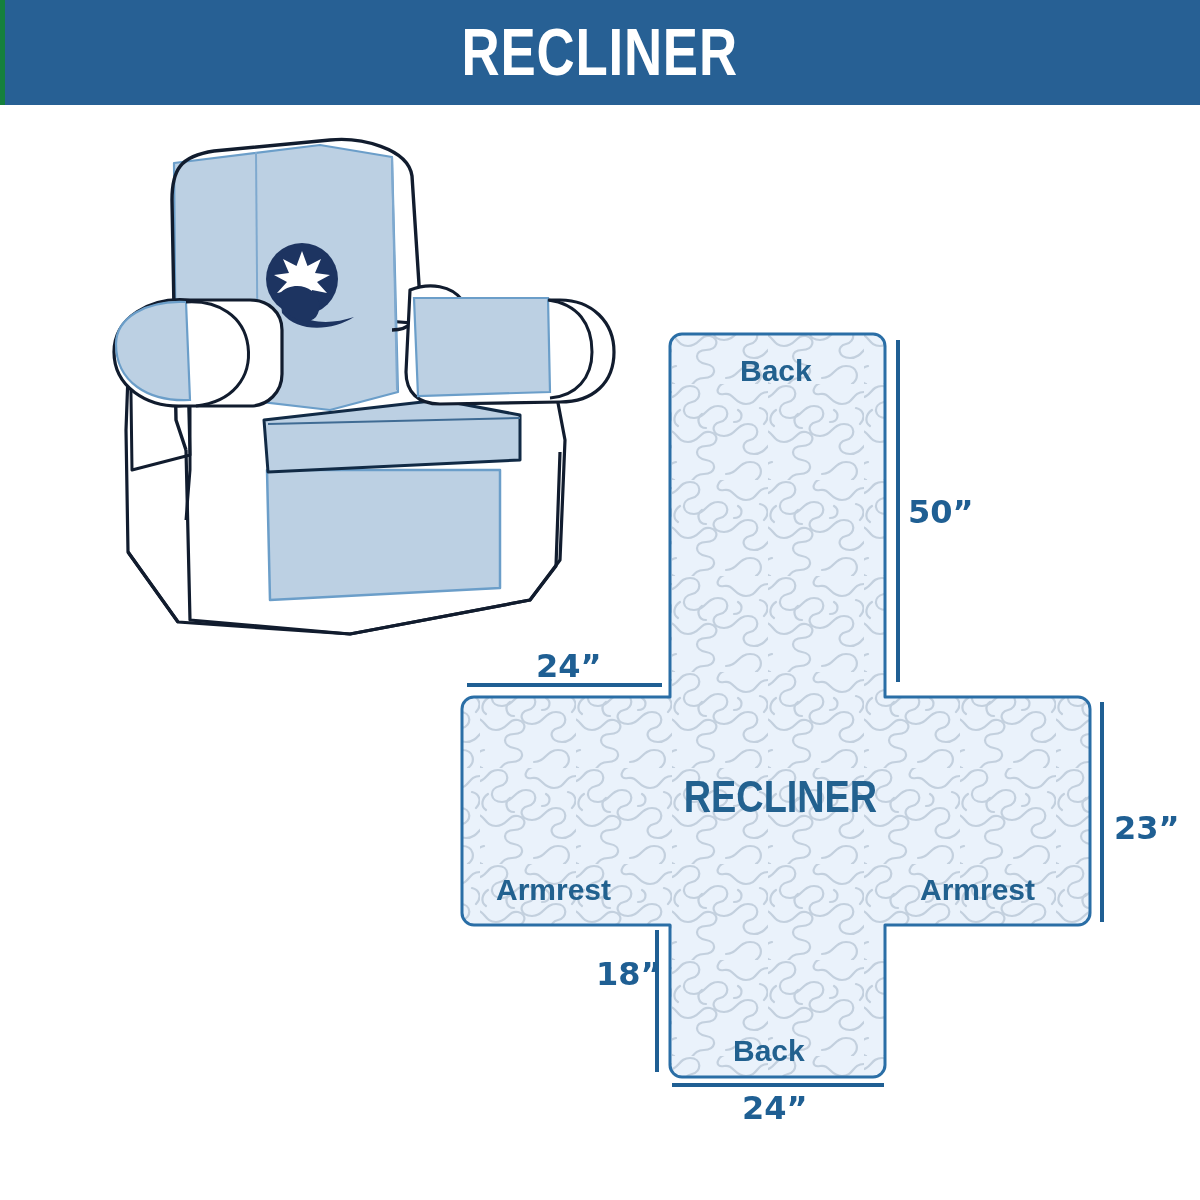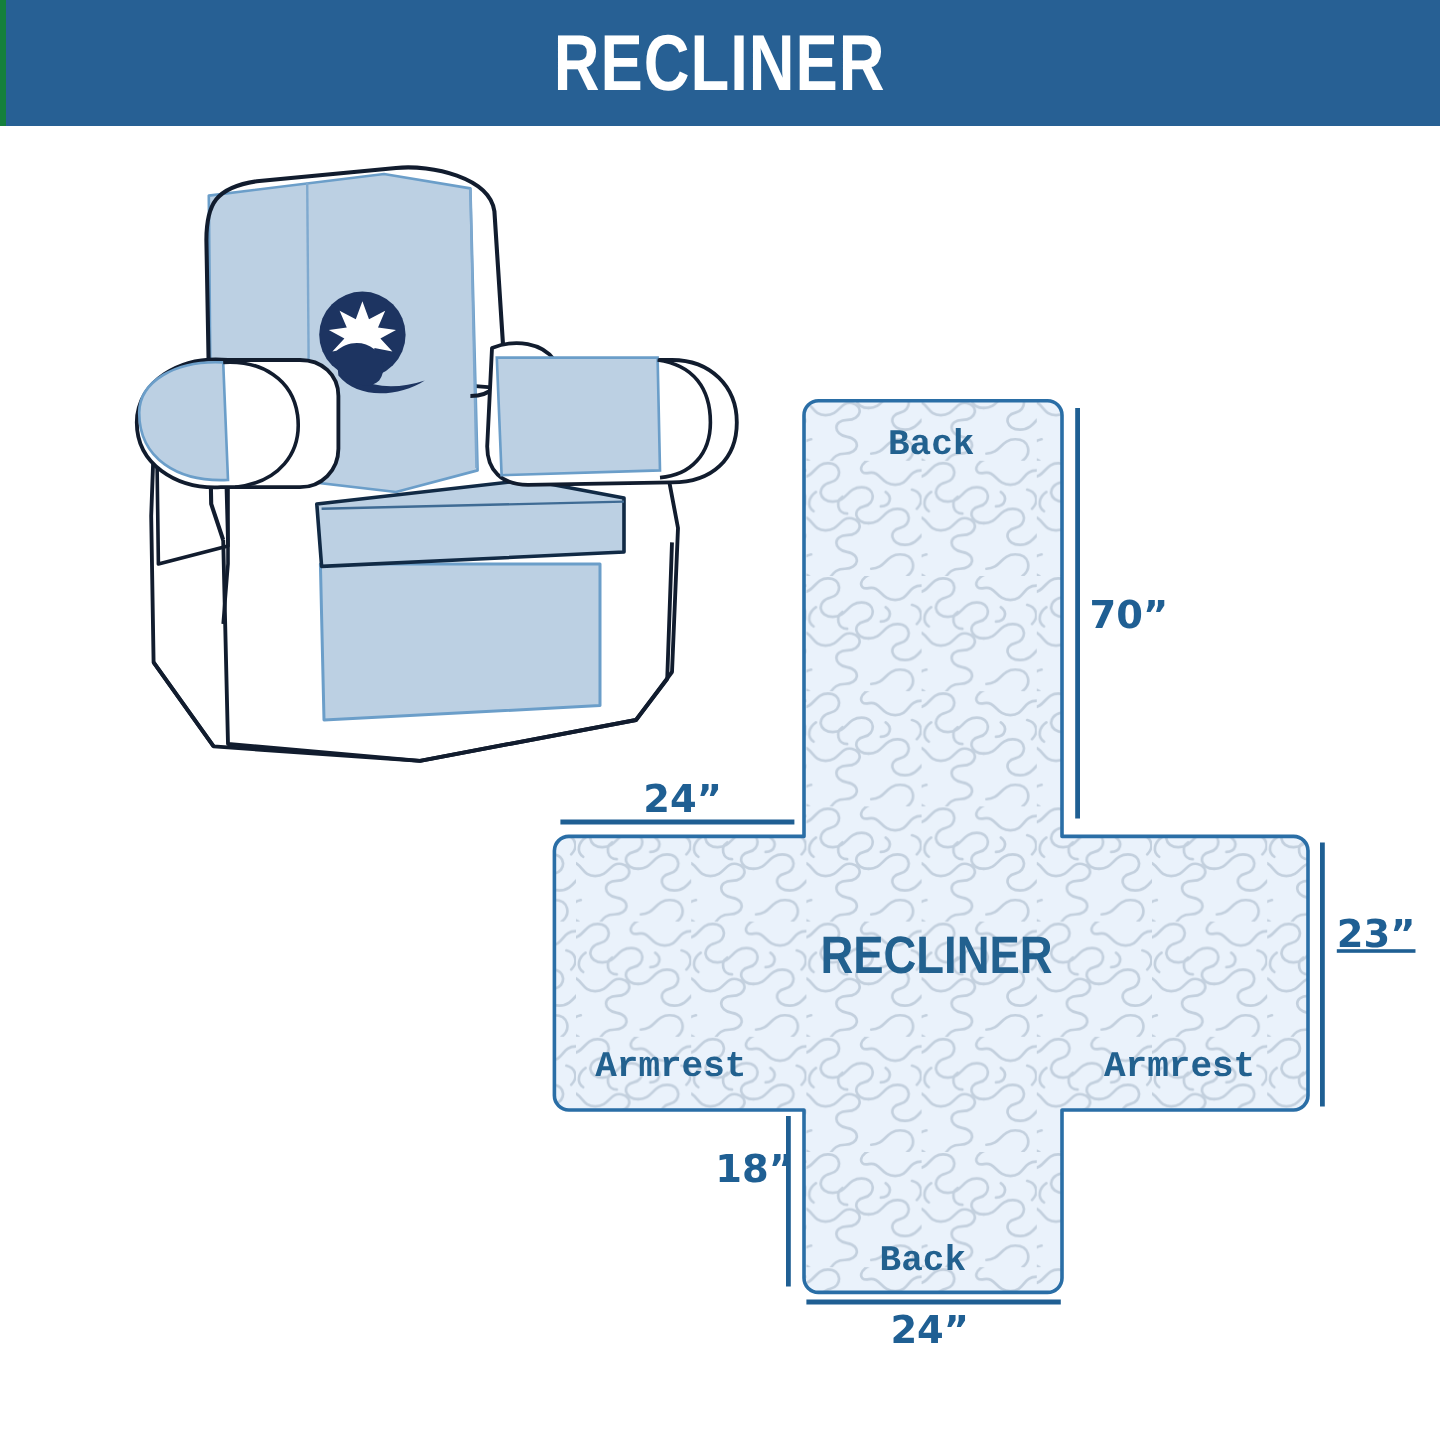--- a/index.html
+++ b/index.html
@@ -39,21 +39,21 @@
   .art{position:absolute;left:0;top:0;width:1200px;height:1200px;}
 
   
   .lbl{
     position:absolute;
     color:#22618f;
     font-weight:700;
     white-space:nowrap;
     line-height:1;
   }
-  .lbl-plain{font-family:Liberation Mono, monospace;font-size:30px;}
+  .lbl-plain{font-family:Liberation Sans, sans-serif;font-size:30px;}
   .lbl-cond{
     font-family:"Liberation Sans Narrow","Liberation Sans",sans-serif;
     font-size:44px;font-weight:700;transform:scaleX(.86);
   }
   .dim{
     position:absolute;color:#1f5f93;font-weight:700;
     font-family:"DejaVu Sans","Liberation Sans",sans-serif;
     font-size:32px;white-space:nowrap;line-height:1;
   }
 </style>
@@ -186,23 +186,23 @@
   <div class="lbl lbl-plain" style="left:740px;top:356px;">Back</div>
 
   <div class="lbl lbl-cond" style="left:668px;top:775px;">RECLINER</div>
 
   <div class="lbl lbl-plain" style="left:496px;top:875px;">Armrest</div>
 
   <div class="lbl lbl-plain" style="left:920px;top:875px;">Armrest</div>
 
   <div class="lbl lbl-plain" style="left:733px;top:1036px;">Back</div>
 
-  <div class="dim" style="left:908px;top:496px;">70”</div>
+  <div class="dim" style="left:908px;top:496px;">50”</div>
 
   <div class="dim" style="left:536px;top:650px;">24”</div>
 
-  <div class="dim" style="left:1114px;top:762px;text-decoration:underline;">23”</div>
+  <div class="dim" style="left:1114px;top:812px;">23”</div>
 
   <div class="dim" style="left:596px;top:958px;">18”</div>
 
   <div class="dim" style="left:742px;top:1092px;">24”</div>
 
 </div>
 
 </body></html>

